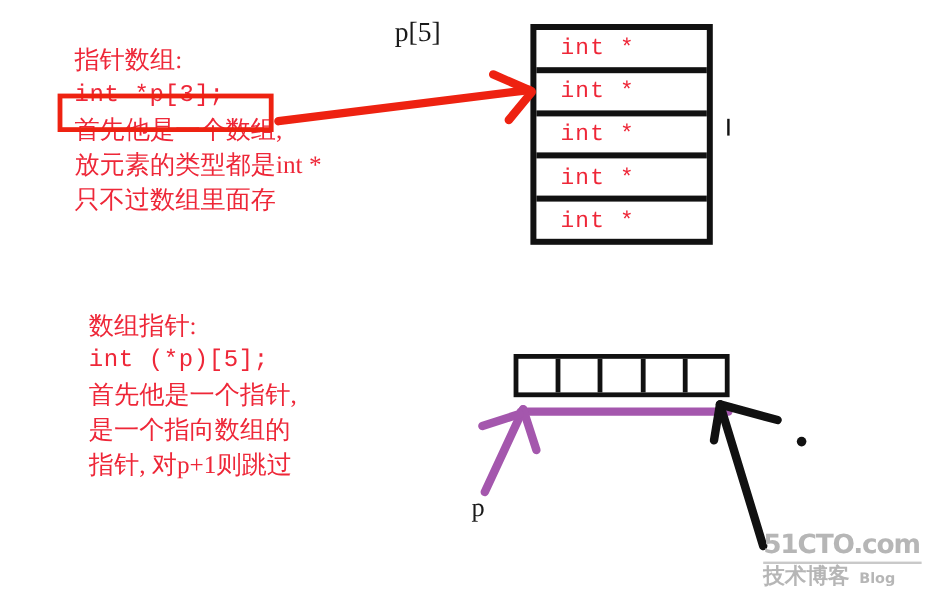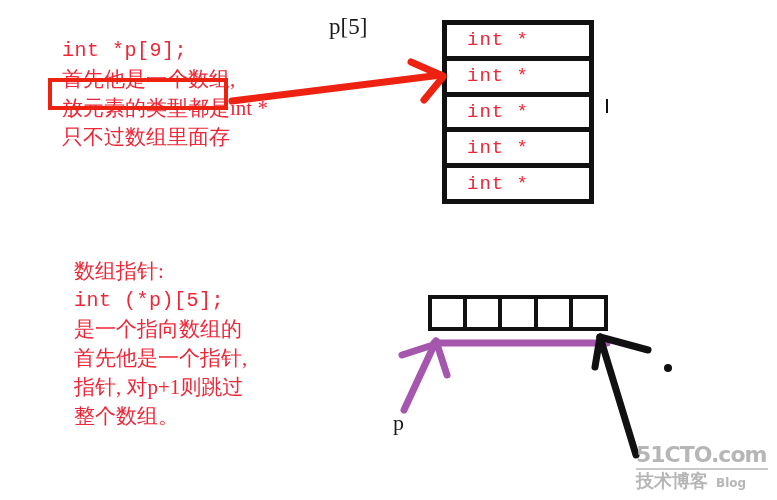--- a/index.html
+++ b/index.html
@@ -160,34 +160,34 @@
     font-size: 12px;
     font-weight: bold;
   }
 </style>
 </head>
 <body>
 
 <div id="canvas">
 
   <div class="note" id="block-pointer-array">
-    <span class="line mono">int  *p[9];</span>
+    <span class="line">指针数组:</span>
+    <span class="line mono">int  *p[3];</span>
     <span class="line">首先他是一个数组,</span>
     <span class="line">放元素的类型都是int *</span>
     <span class="line">只不过数组里面存</span>
   </div>
   <div class="code-box" id="decl-box"></div>
 
   <div class="note" id="block-array-pointer">
     <span class="line">数组指针:</span>
     <span class="line mono">int (*p)[5];</span>
+    <span class="line">首先他是一个指针,</span>
     <span class="line">是一个指向数组的</span>
-    <span class="line">首先他是一个指针,</span>
     <span class="line">指针, 对p+1则跳过</span>
-    <span class="line">整个数组。</span>
   </div>
 
   <div class="plain-label" id="label-p5">p[5]</div>
   <div class="plain-label" id="label-p">p</div>
 
   <div id="array-ptr">
     <div class="cell">int *</div>
     <div class="cell">int *</div>
     <div class="cell">int *</div>
     <div class="cell">int *</div>

